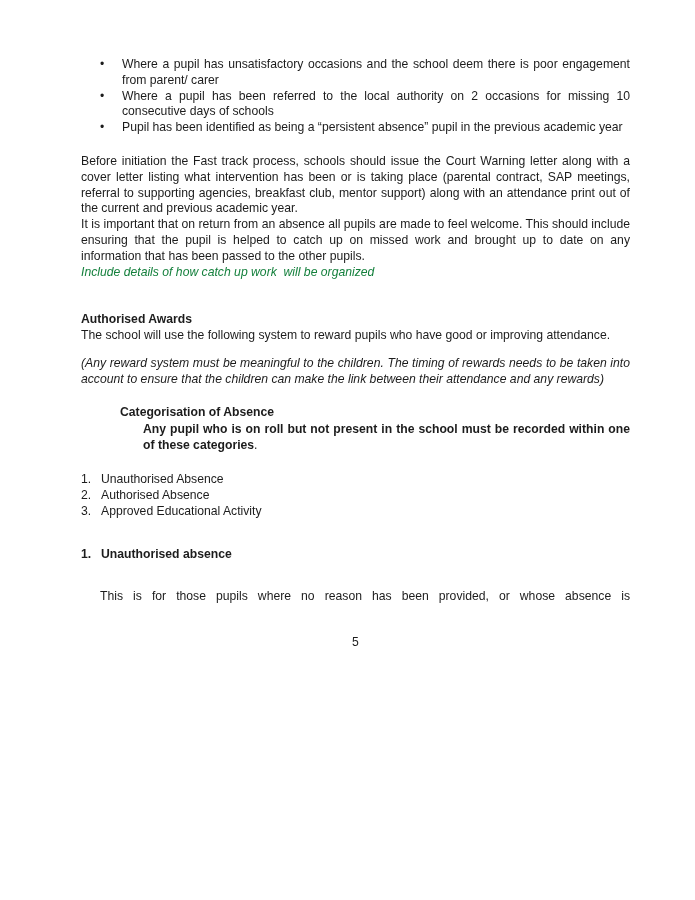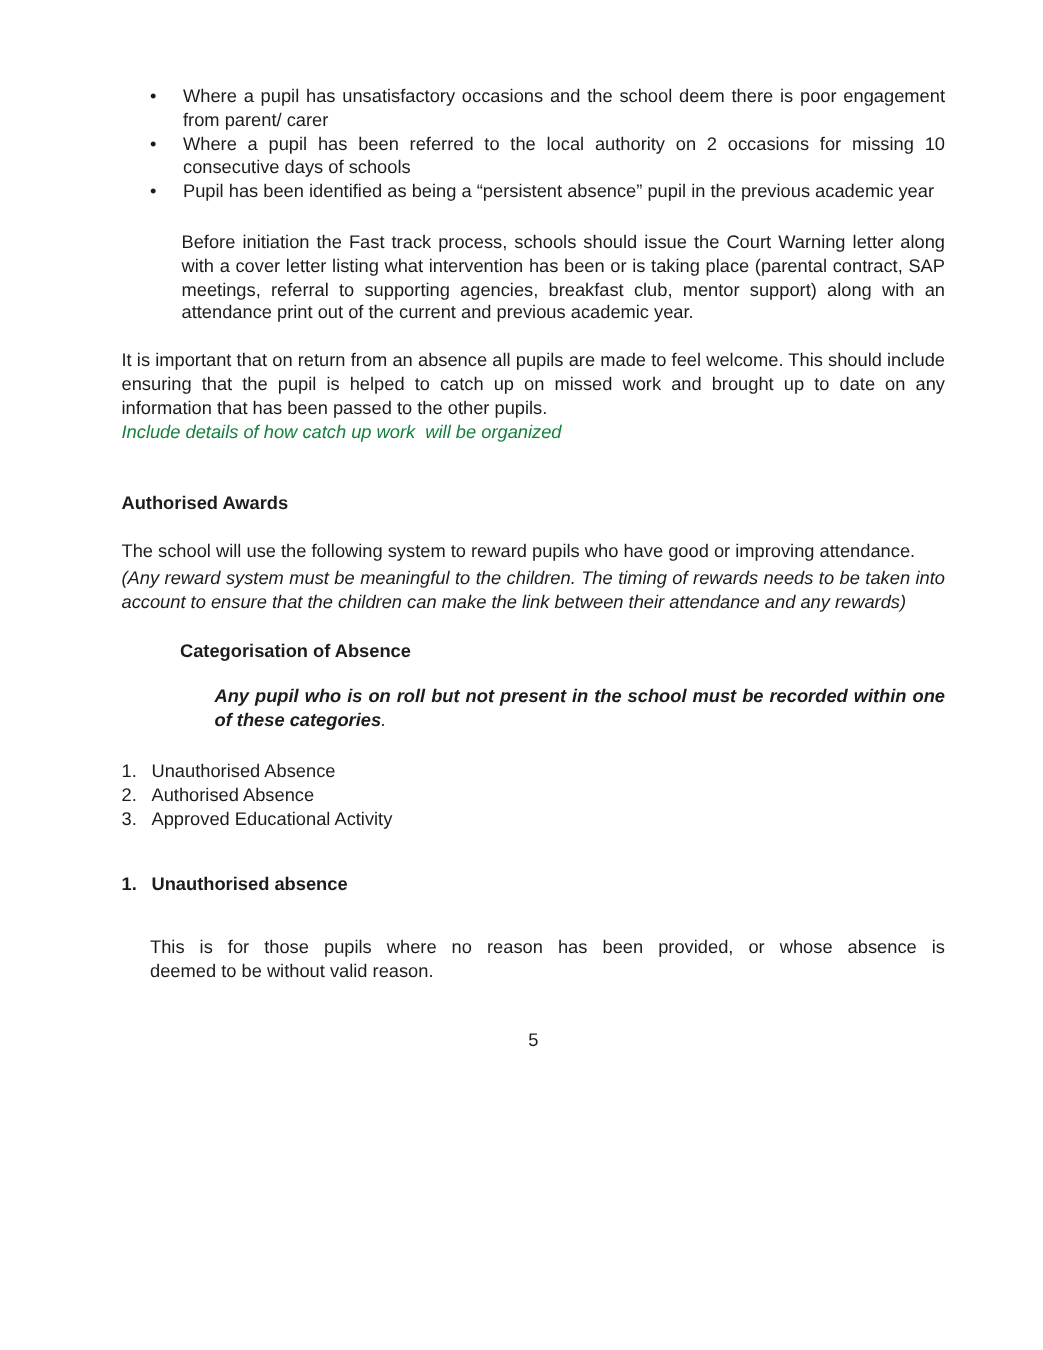--- a/index.html
+++ b/index.html
@@ -26,34 +26,34 @@
   p, h2, h3, ul, ol, div { margin: 0; padding: 0; font-size: 12.2px; line-height: 15.8px; }
   h2, h3 { font-weight: bold; }
 
   
   .bullets { list-style: none; }
   .bullet-item { display: flex; }
   .b-marker { width: 22px; margin-left: 19px; flex: 0 0 22px; }
   .b-text { flex: 1 1 auto; text-align: justify; }
 
   .para { text-align: justify; }
-  .mt-court { margin-top: 18px; margin-left: 40px; }
+  .mt-court { margin-top: 18px; }
   .mt-welcome-h { margin-top: 45px; }
-  .mt-body { margin-top: 16px; }
+  .mt-body { }
   .note {
     color: #15803d;
     font-style: italic;
     white-space: pre-wrap;
   }
   .mt-awards-h { margin-top: 32px; }
-  .mt-italic { margin-top: 2px; }
+  .mt-italic { margin-top: 12px; }
   .italic { font-style: italic; }
   .mt-cat-h { margin-top: 17px; }
   .indent-1 { margin-left: 39px; }
-  .mt-stmt { margin-top: 15px; font-style: italic; }
+  .mt-stmt { margin-top: 2px; }
   .stmt { margin-left: 62px; font-weight: bold; text-align: justify; }
   .stmt .normal { font-weight: normal; }
 
   
   .numlist { list-style: none; margin-top: 18px; }
   .num-item { display: flex; }
   .n-marker { flex: 0 0 20px; width: 20px; }
   .n-text { flex: 1 1 auto; }
 
   .numheading { margin-top: 28px; font-weight: bold; display: flex; }
@@ -119,19 +119,18 @@
     </li>
   </ol>
 
   <div class="numheading">
     <span class="n-marker">1.</span>
     <span>Unauthorised absence</span>
   </div>
 
   <div class="subblock mt-sub">
     <div class="line-just">This is for those pupils where no reason has been provided, or whose absence is</div>
-    <div>deemed to be without valid reason.</div>
   </div>
 
 
   <div class="pagenum">5</div>
 
 </div>
 
 </body></html>

